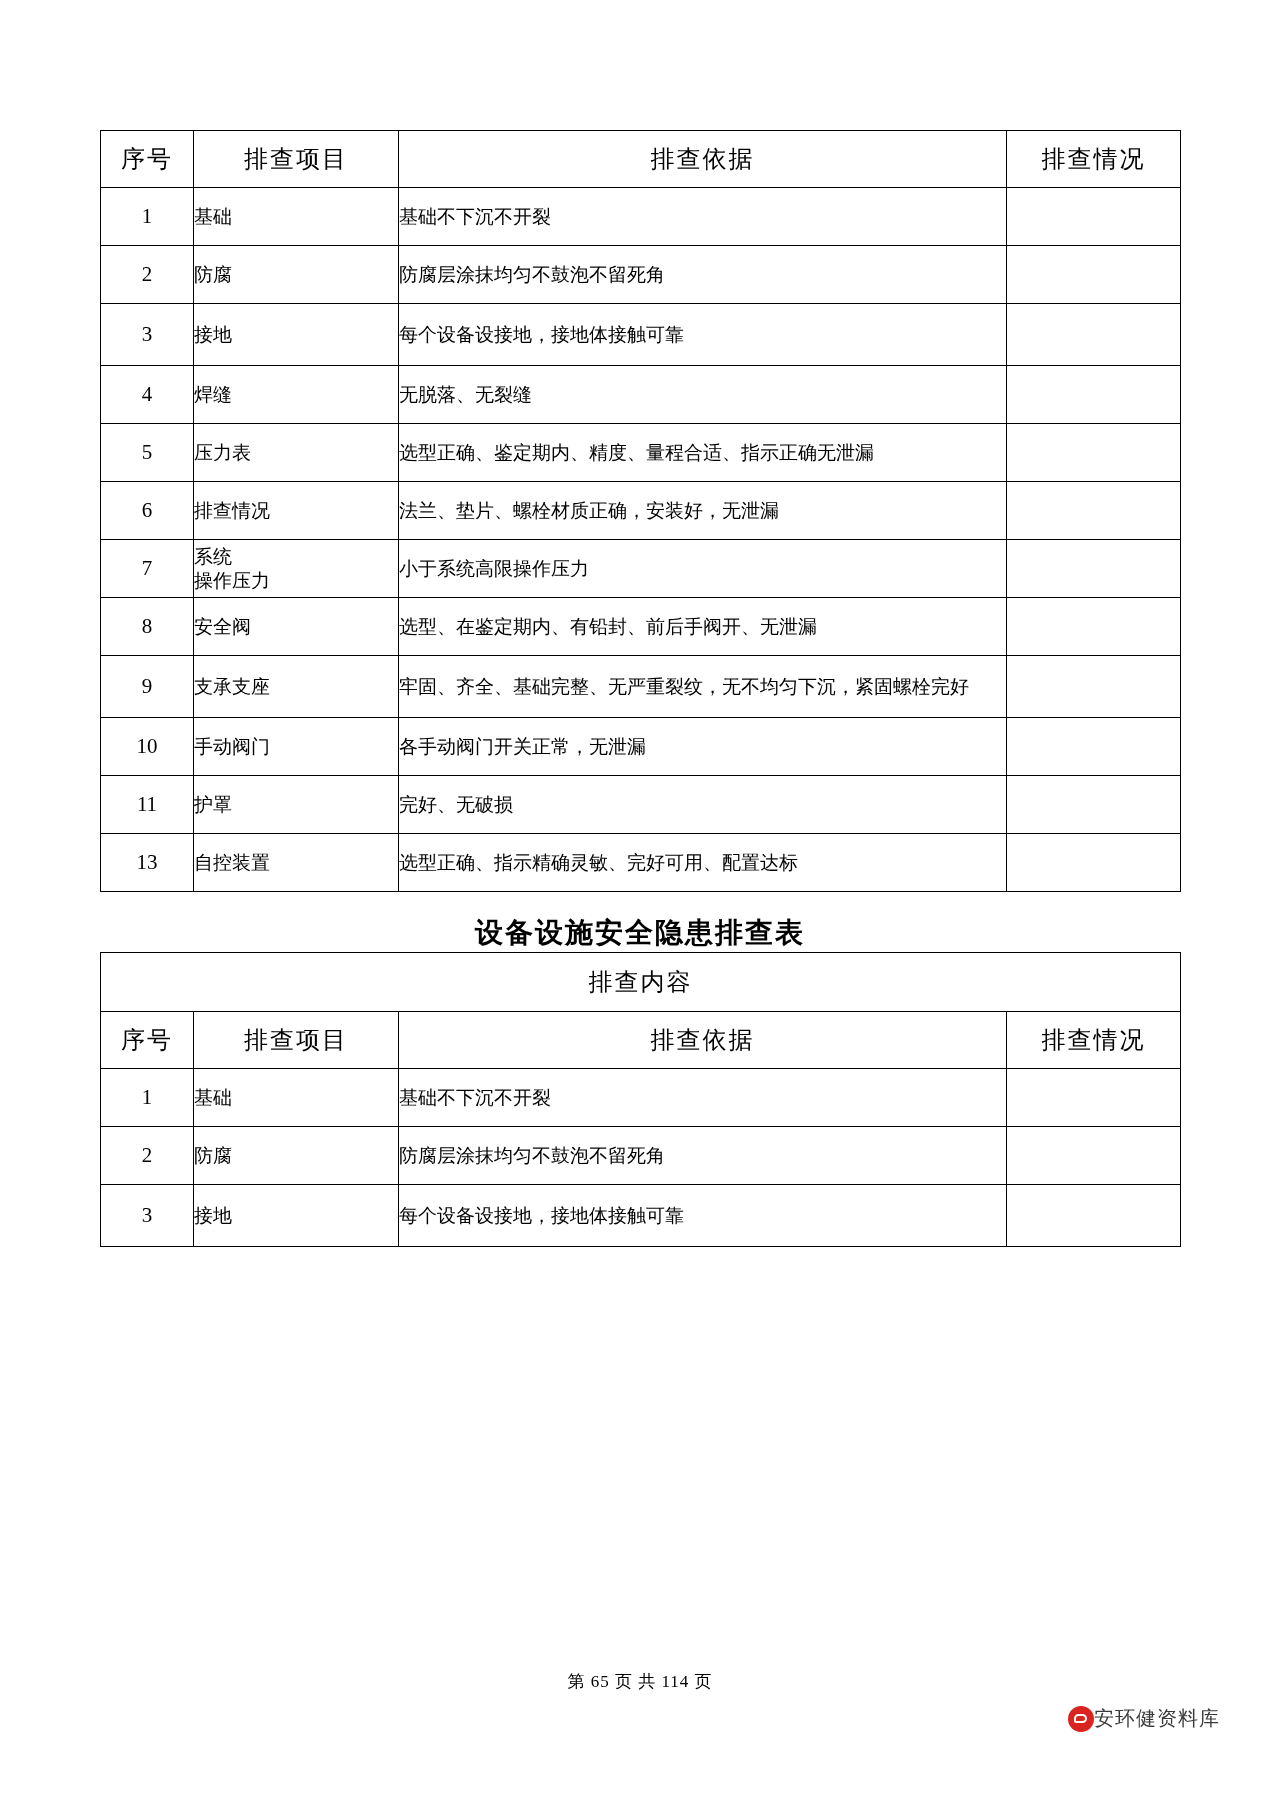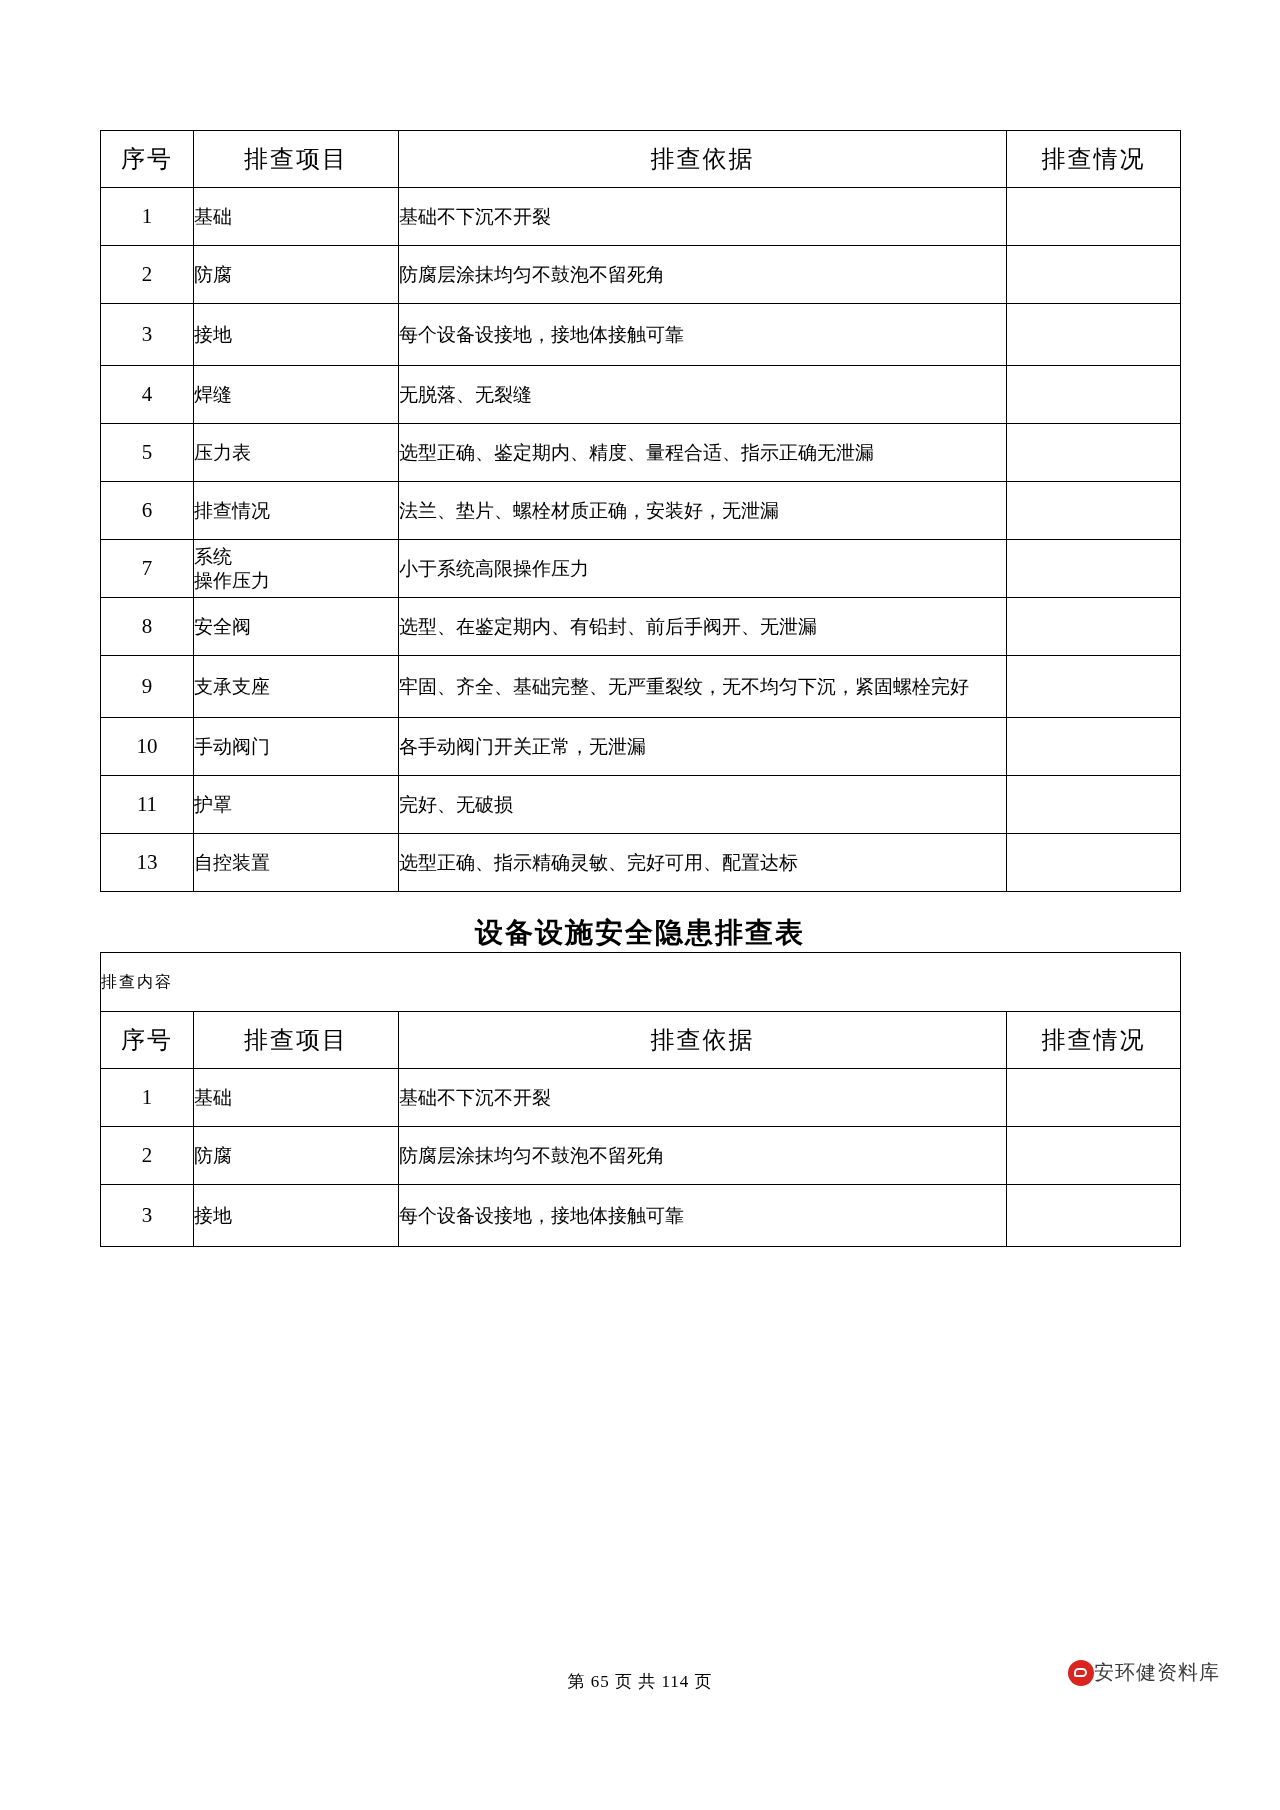--- a/index.html
+++ b/index.html
@@ -44,22 +44,22 @@
 
   .hdr-cell {
     text-align: center;
     font-size: 24px;
     font-weight: bold;
     height: 56px;
     letter-spacing: 2px;
     margin-top: 8px;
   }
   .content-title {
-    text-align: left;
-    font-size: 16px;
+    text-align: center;
+    font-size: 24px;
     font-weight: bold;
     height: 58px;
     letter-spacing: 2px;
   }
 
   .cell-no {
     text-align: center;
     font-size: 21px;
     padding-top: 22px;
     padding-bottom: 4px;
@@ -105,21 +105,21 @@
     top: 1670px;
     width: 1280px;
     text-align: center;
     font-size: 17px;
     letter-spacing: 1px;
   }
 
   .watermark {
     position: absolute;
     right: 60px;
-    top: 1659px;
+    top: 1705px;
     display: flex;
     align-items: center;
     gap: 0;
   }
   .wm-icon {
     width: 26px;
     height: 26px;
     border-radius: 50%;
     background: #d9241f;
     position: relative;

